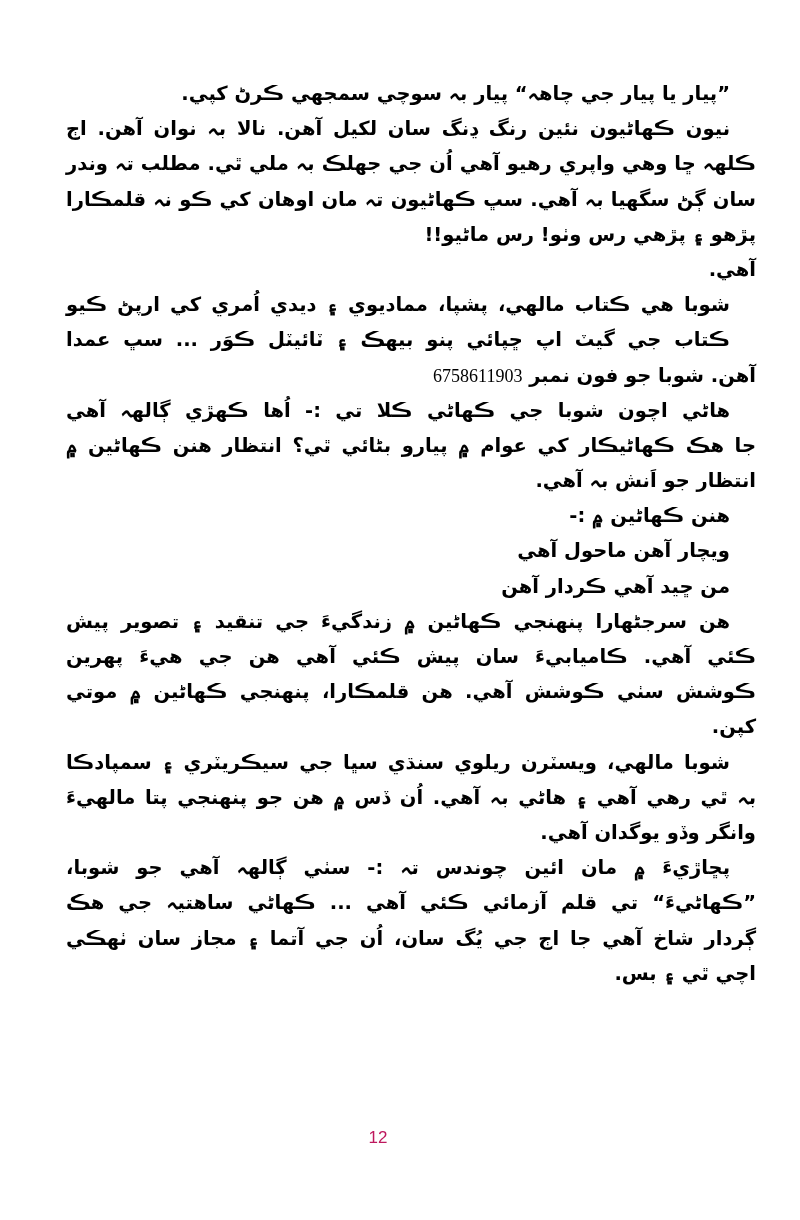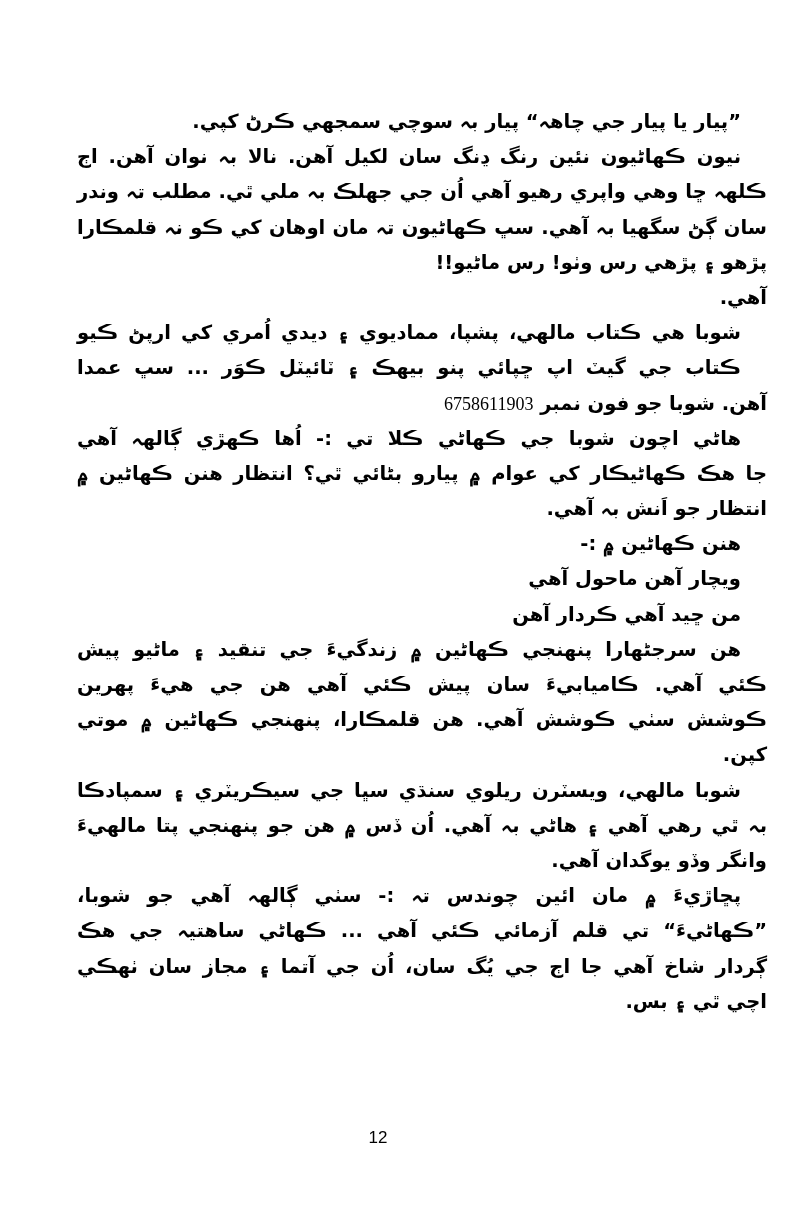--- a/index.html
+++ b/index.html
@@ -1,45 +1,45 @@
 <!DOCTYPE html>
 <html><head>
   <meta charset="utf-8">
   <style>
     html, body { margin:0; padding:0; background:#ffffff; }
     body { width:800px; height:1220px; position:relative; overflow:hidden; }
-    .page { position:absolute; left:77px; top:76px; width:690px; direction:rtl; text-align:justify; color:#000;
-      font-family:"DejaVu Sans", sans-serif; font-weight:bold; font-size:19.5px; line-height:35.2px;margin-top:28px; }
+    .page { position:absolute; left:66px; top:76px; width:690px; direction:rtl; text-align:justify; color:#000;
+      font-family:"DejaVu Sans", sans-serif; font-weight:bold; font-size:19.5px; line-height:35.2px; }
     .line { display:block; white-space:nowrap; height:35.2px; text-align:justify; text-align-last:justify; }
     .line.last { text-align-last:right; }
     .line.indent { padding-right:26px; }
     .line.center-right { padding-right:26px; text-align-last:right; }
     .num { font-family:"Liberation Serif", serif; font-weight:normal; font-size:18px; }
-    .pnum { position:absolute; top:1128px; left:0; width:756px; text-align:center; font-family:"Liberation Sans", sans-serif; font-size:17px; color:#000000; }
+    .pnum { position:absolute; top:1128px; left:0; width:756px; text-align:center; font-family:"Liberation Sans", sans-serif; font-size:17px; color:#be185d; }
   </style>
 </head>
 <body>
 
 <div class="page">
   <span class="line indent last">”پيار يا پيار جي چاهہ“ پيار بہ سوچي سمجهي ڪرڻ کپي.</span>
   <span class="line indent">نيون ڪهاڻيون نئين رنگ ڍنگ سان لکيل آهن. نالا بہ نوان آهن. اڄ</span>
   <span class="line">ڪلهہ ڇا وهي واپري رهيو آهي اُن جي جهلڪ بہ ملي ٿي. مطلب تہ وندر</span>
   <span class="line">سان ڳڻ سگهيا بہ آهي. سڀ ڪهاڻيون تہ مان اوهان کي ڪو نہ قلمڪارا</span>
   <span class="line last">پڙهو ۽ پڙهي رس وٺو! رس ماڻيو!!</span>
   <span class="line last">آهي.</span>
   <span class="line indent">شوبا هي ڪتاب مالهي، پشپا، مماديوي ۽ ديدي اُمري کي ارپڻ ڪيو</span>
   <span class="line indent">ڪتاب جي گيٽ اپ ڇپائي پنو بيهڪ ۽ ٽائيٽل ڪوَر ... سڀ عمدا</span>
   <span class="line last"><span>آهن. شوبا جو فون نمبر</span> <span class="num">6758611903</span></span>
   <span class="line indent">هاڻي اچون شوبا جي ڪهاڻي ڪلا تي :- اُها ڪهڙي ڳالهہ آهي</span>
   <span class="line">جا هڪ ڪهاڻيڪار کي عوام ۾ پيارو بڻائي ٿي؟ انتظار هنن ڪهاڻين ۾</span>
   <span class="line last">انتظار جو اَنش بہ آهي.</span>
   <span class="line center-right">هنن ڪهاڻين ۾ :-</span>
   <span class="line center-right">ويچار آهن    ماحول آهي</span>
   <span class="line center-right">من ڇيد آهي    ڪردار آهن</span>
-  <span class="line indent">هن سرجڻهارا پنهنجي ڪهاڻين ۾ زندگيءَ جي تنقيد ۽ ماڻيو پيش</span>
+  <span class="line indent">هن سرجڻهارا پنهنجي ڪهاڻين ۾ زندگيءَ جي تنقيد ۽ تصوير پيش</span>
   <span class="line">ڪئي آهي. ڪاميابيءَ سان پيش ڪئي آهي هن جي هيءَ پهرين</span>
   <span class="line">ڪوشش سٺي ڪوشش آهي. هن قلمڪارا، پنهنجي ڪهاڻين ۾ موتي</span>
   <span class="line last">کپن.</span>
   <span class="line indent">شوبا مالهي، ويسٽرن ريلوي سنڌي سڀا جي سيڪريٽري ۽ سمپادڪا</span>
   <span class="line">بہ ٿي رهي آهي ۽ هاڻي بہ آهي. اُن ڏس ۾ هن جو پنهنجي پتا مالهيءَ</span>
   <span class="line last">وانگر وڏو يوگدان آهي.</span>
   <span class="line indent">پڇاڙيءَ ۾ مان ائين چوندس تہ :- سٺي ڳالهہ آهي جو شوبا،</span>
   <span class="line">”ڪهاڻيءَ“ تي قلم آزمائي ڪئي آهي ... ڪهاڻي ساهتيہ جي هڪ</span>
   <span class="line">ڳردار شاخ آهي جا اڄ جي يُگ سان، اُن جي آتما ۽ مجاز سان ٺهڪي</span>
   <span class="line last">اچي ٿي ۽ بس.</span>

